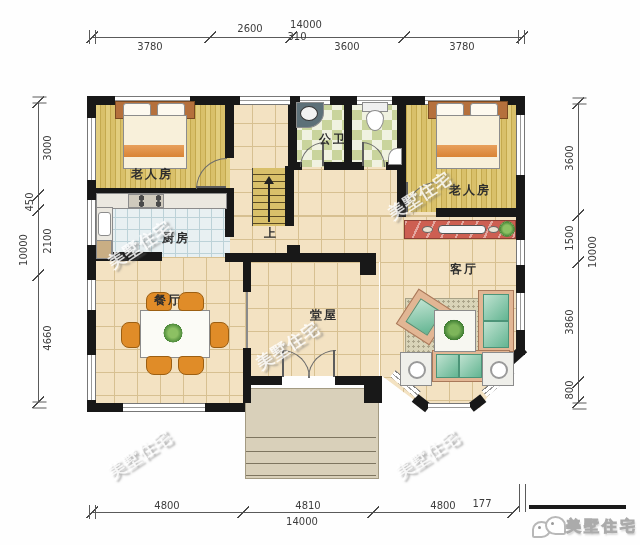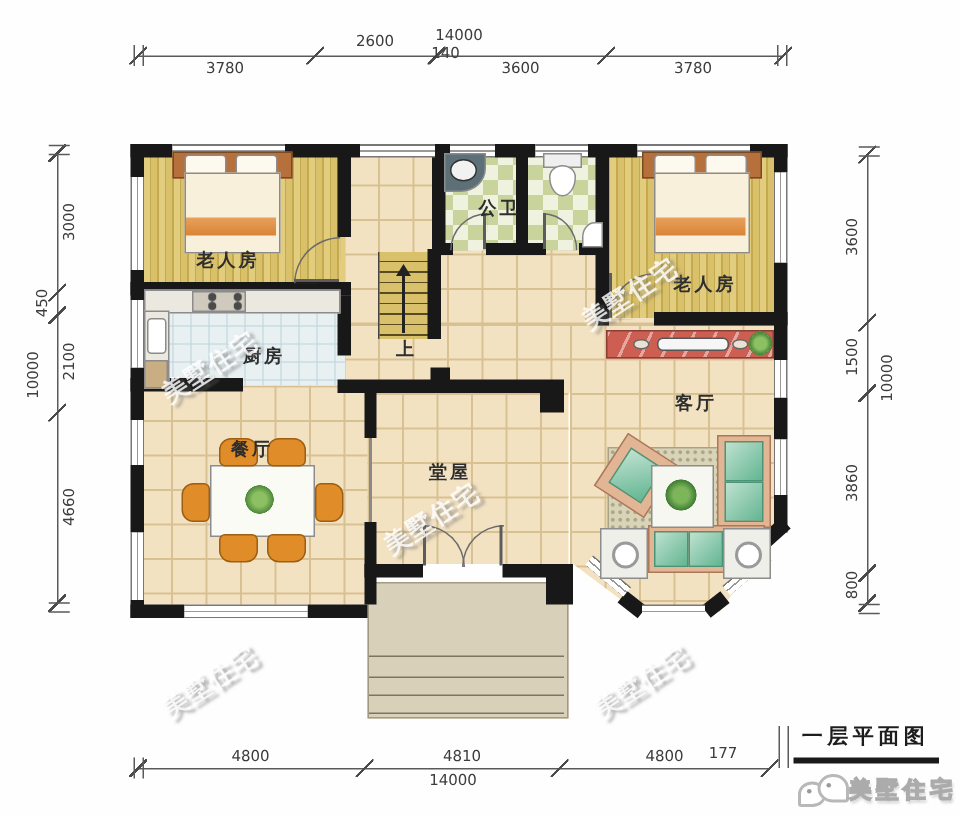--- a/index.html
+++ b/index.html
@@ -217,38 +217,38 @@
   <div class="fr" style="left:121px;top:322px;width:17px;height:24px;background:#e08c28;border-color:#9c5f12;border-radius:8px 4px 4px 8px;"></div>
   <div class="fr" style="left:210px;top:322px;width:17px;height:24px;background:#e08c28;border-color:#9c5f12;border-radius:4px 8px 8px 4px;"></div>
 
   <div class="room-label" style="left:152px;top:174px;">老人房</div>
   <div class="room-label" style="left:176px;top:238px;">厨房</div>
   <div class="room-label" style="left:333px;top:139px;">公卫</div>
   <div class="room-label" style="left:470px;top:190px;">老人房</div>
   <div class="room-label" style="left:271px;top:233px;">上</div>
   <div class="room-label" style="left:168px;top:300px;">餐厅</div>
   <div class="room-label" style="left:464px;top:269px;">客厅</div>
-  <div class="room-label" style="left:300px;top:315px;">堂屋</div>
+  <div class="room-label" style="left:324px;top:315px;">堂屋</div>
 
   <div class="watermark" style="left:140px;top:245px;">美墅住宅</div>
   <div class="watermark" style="left:420px;top:196px;">美墅住宅</div>
   <div class="watermark" style="left:288px;top:346px;">美墅住宅</div>
   <div class="watermark" style="left:140px;top:455px;">美墅住宅</div>
   <div class="watermark" style="left:428px;top:455px;">美墅住宅</div>
 
   <div class="dline" style="left:92px;top:37px;width:430px;height:1px;"></div>
   <div class="tick" style="left:86px;top:31px;"></div>
   <div class="tick" style="left:204px;top:31px;"></div>
   <div class="tick" style="left:285px;top:31px;"></div>
   <div class="tick" style="left:398px;top:31px;"></div>
   <div class="tick" style="left:516px;top:31px;"></div>
   <div class="ext" style="left:89px;top:30px;"></div>
   <div class="ext" style="left:518px;top:30px;"></div>
   <div class="dim" style="left:306px;top:24px;">14000</div>
-  <div class="dim" style="left:297px;top:36px;">140</div>
+  <div class="dim" style="left:297px;top:36px;">310</div>
   <div class="dim" style="left:150px;top:46px;">3780</div>
   <div class="dim" style="left:250px;top:28px;">2600</div>
   <div class="dim" style="left:347px;top:46px;">3600</div>
   <div class="dim" style="left:462px;top:46px;">3780</div>
 
   <div class="dline" style="left:38px;top:102px;width:1px;height:300px;"></div>
   <div class="tick" style="left:32px;top:96px;"></div>
   <div class="tick" style="left:32px;top:189px;"></div>
   <div class="tick" style="left:32px;top:204px;"></div>
   <div class="tick" style="left:32px;top:269px;"></div>
@@ -281,21 +281,20 @@
   <div class="tick" style="left:367px;top:506px;"></div>
   <div class="tick" style="left:507px;top:506px;"></div>
   <div class="ext" style="left:89px;top:505px;"></div>
   <div class="ext" style="left:519px;top:484px;height:28px;"></div>
   <div class="dim" style="left:167px;top:505px;">4800</div>
   <div class="dim" style="left:308px;top:505px;">4810</div>
   <div class="dim" style="left:443px;top:505px;">4800</div>
   <div class="dim" style="left:482px;top:503px;">177</div>
   <div class="dim" style="left:302px;top:521px;">14000</div>
 
-  <div class="plan-title" style="left:577px;top:491px;">一层平面图</div>
   <div class="abs" style="left:529px;top:505px;width:97px;height:4px;background:#1a1a1a;"></div>
 
   <div class="bubble" style="left:532px;top:521px;width:15px;height:13px;"></div>
   <div class="bubble" style="left:545px;top:516px;width:17px;height:15px;border-radius:50% 50% 12% 50%;"></div>
   <div class="dot" style="left:538px;top:526px;"></div>
   <div class="dot" style="left:551px;top:522px;"></div>
   <div class="brand-text" style="left:566px;top:517px;">美墅住宅</div>
 
 </div>
 

